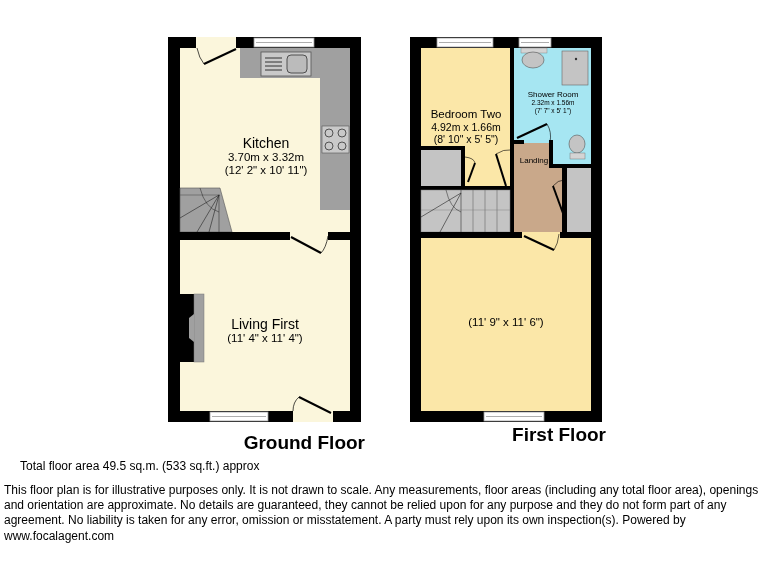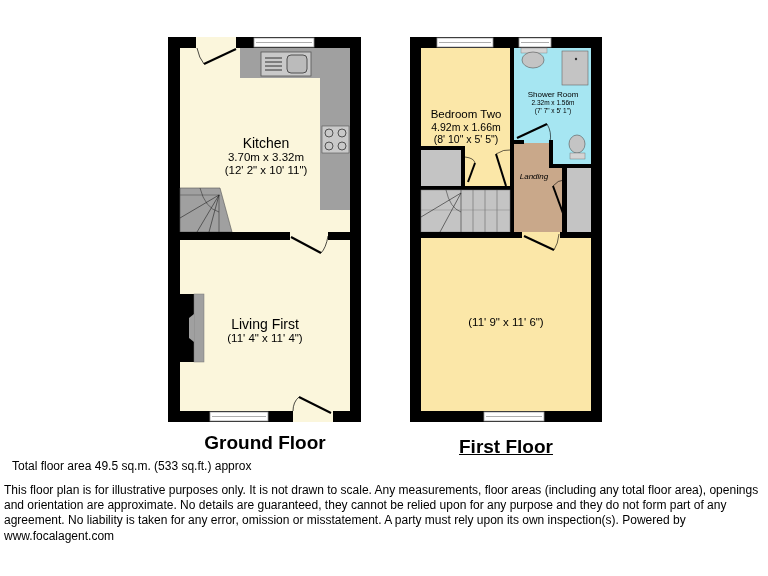--- a/index.html
+++ b/index.html
@@ -6,22 +6,22 @@
     body { width: 768px; height: 576px; position: relative; overflow: hidden;
            font-family: "Liberation Sans", sans-serif; color: #000; }
     .plan { position: absolute; top: 0; left: 0; }
     .room-label { position: absolute; text-align: center; line-height: 1.15; }
     .room-name { font-size: 14px; display: block; }
     .room-dim { font-size: 11.5px; display: block; }
     .room-label.small .room-name { font-size: 11.5px; }
     .room-label.small .room-dim { font-size: 11.5px; }
     .room-label.tiny .room-name { font-size: 8px; }
     .room-label.tiny .room-dim { font-size: 6.5px; }
-    .floor-title { position: absolute; font-weight: bold; font-size: 19px; text-align: center; }
-    .total-area { position: absolute; left: 12px; top: 459px; font-size: 12px; }
+    .floor-title { position: absolute; font-weight: bold; font-size: 19px; text-align: right; }
+    .total-area { position: absolute; left: 20px; top: 459px; font-size: 12px; }
     .disclaimer { position: absolute; left: 4px; top: 483px; width: 764px; font-size: 12px; line-height: 15.2px; }
   </style>
 </head>
 <body>
 
 <svg class="plan" width="768" height="576" viewBox="0 0 768 576" xmlns="http://www.w3.org/2000/svg">
 
   <g>
 
     <rect x="168" y="37" width="193" height="385" fill="#000"></rect>
@@ -217,25 +217,25 @@
   <span class="room-dim" style="font-size:10.5px">4.92m x 1.66m</span>
   <span class="room-dim" style="font-size:10.5px">(8' 10" x 5' 5")</span>
 </div>
 
 <div class="room-label tiny" style="left:518px; top:90px; width:70px;text-align:center;">
   <span class="room-name">Shower Room</span>
   <span class="room-dim">2.32m x 1.56m</span>
   <span class="room-dim">(7' 7" x 5' 1")</span>
 </div>
 
-<div class="room-label" style="left:514px; top:172px; width:40px;font-style:italic;">
+<div class="room-label" style="left:514px; top:156px; width:40px;">
   <span style="font-size:8px; display:block;">Landing</span>
 </div>
 
 <div class="room-label" style="left:436px; top:316px; width:140px;">
   <span class="room-dim">(11' 9" x 11' 6")</span>
 </div>
 
 <div class="floor-title" style="left:165px; top:432px; width:200px;">Ground Floor</div>
-<div class="floor-title" style="left:406px; top:436px; width:200px;text-decoration:underline;">First Floor</div>
+<div class="floor-title" style="left:406px; top:424px; width:200px;">First Floor</div>
 
 <div class="total-area">Total floor area 49.5 sq.m. (533 sq.ft.) approx</div>
 <div class="disclaimer">This floor plan is for illustrative purposes only. It is not drawn to scale. Any measurements, floor areas (including any total floor area), openings and orientation are approximate. No details are guaranteed, they cannot be relied upon for any purpose and they do not form part of any agreement. No liability is taken for any error, omission or misstatement. A party must rely upon its own inspection(s). Powered by www.focalagent.com</div>
 
 </body></html>

